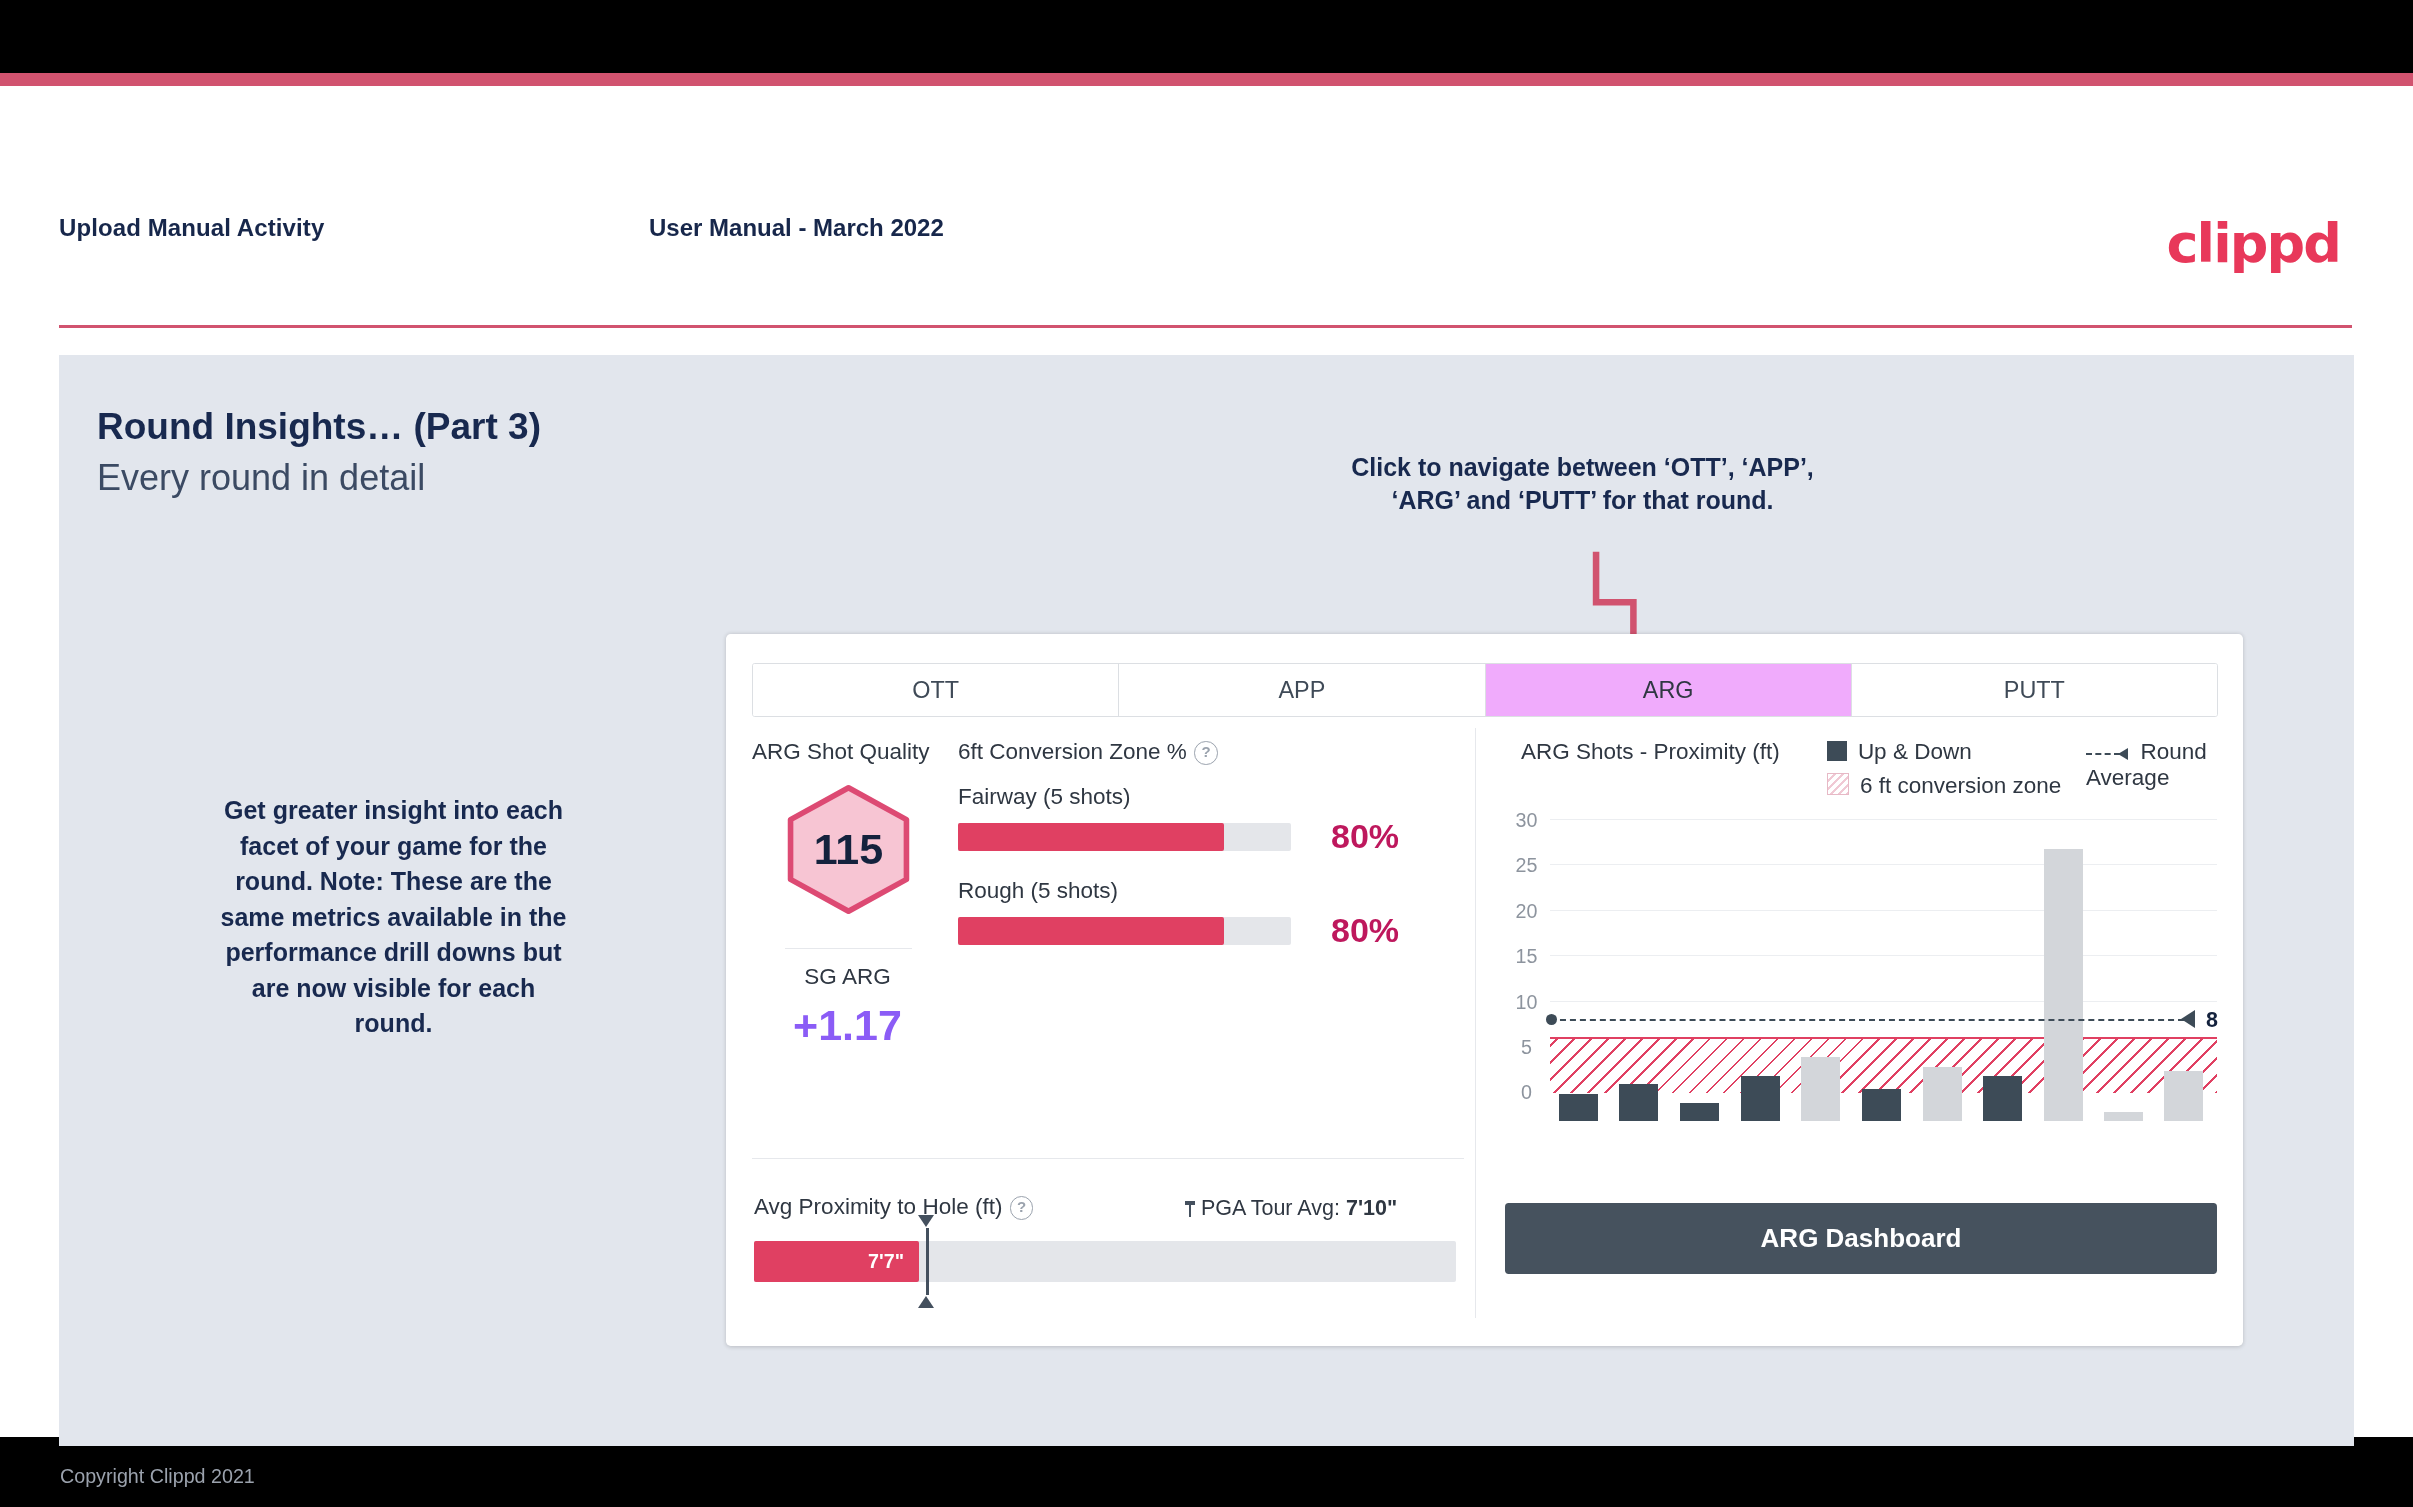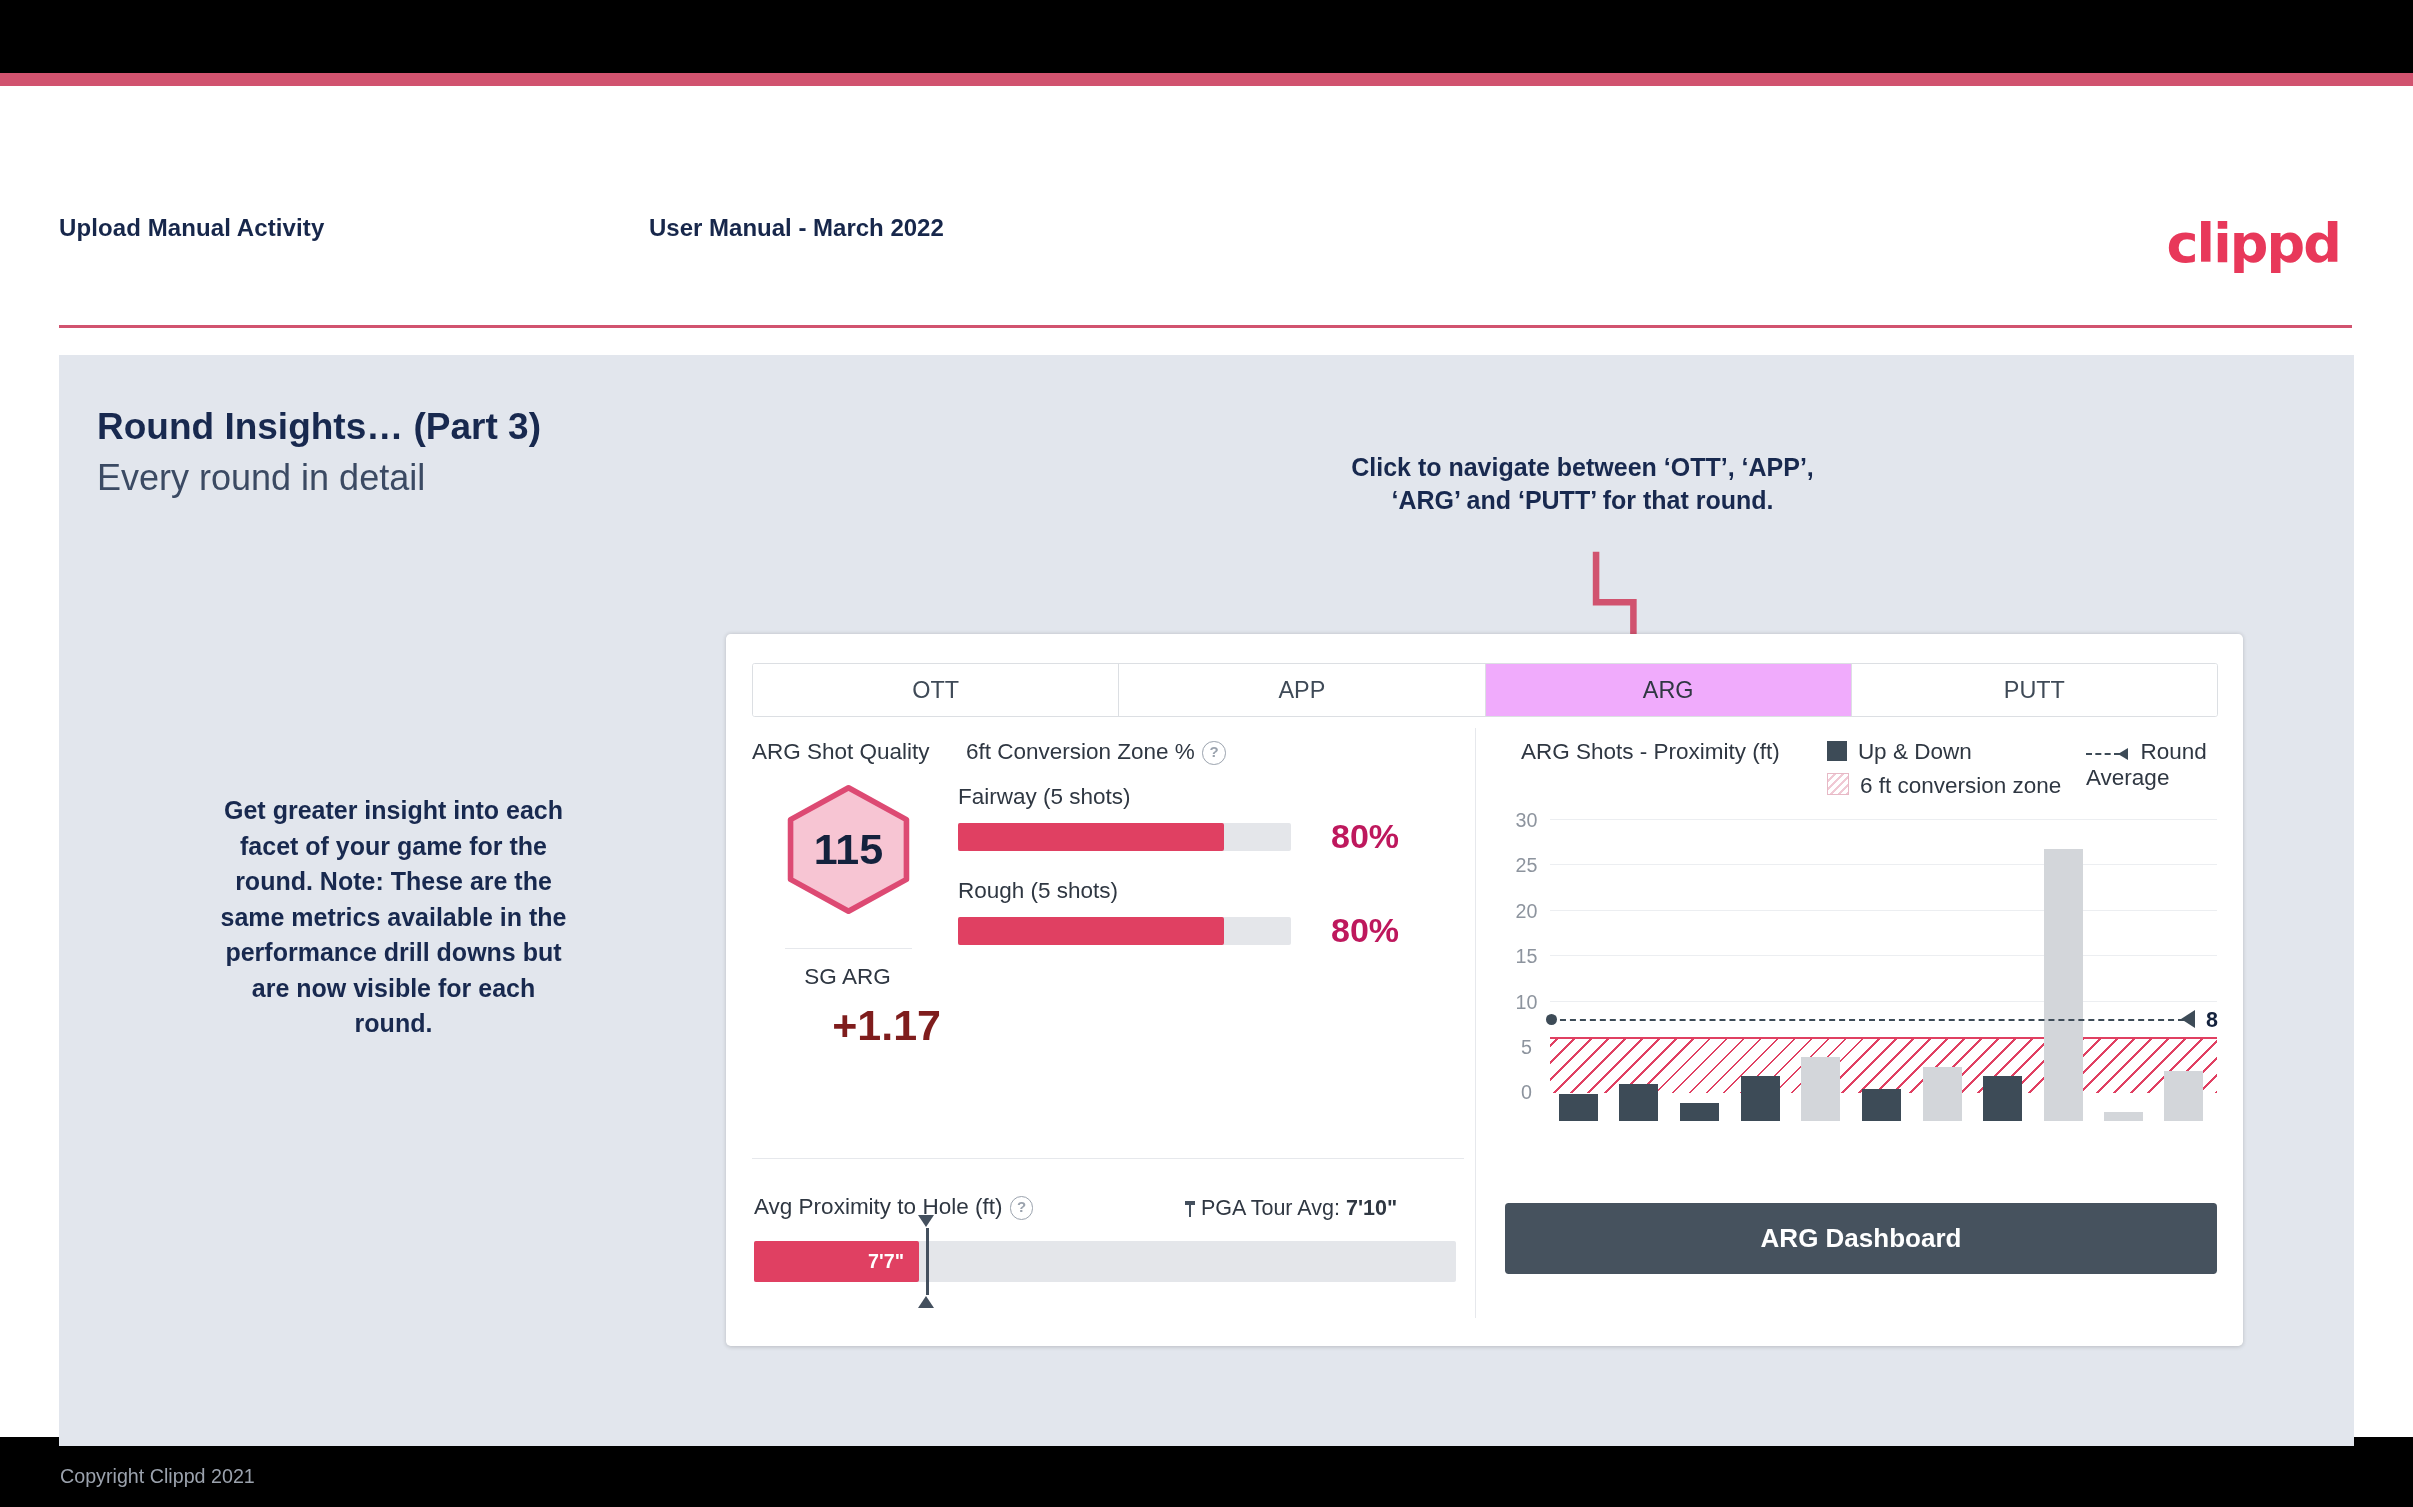--- a/index.html
+++ b/index.html
@@ -37,28 +37,28 @@
   .tabs{position:absolute;left:26px;top:29px;width:1464px;height:52px;display:flex;border:0.9px solid #dcdfe3;border-radius:2.8px;overflow:hidden;background:#fff;}
   .tab{flex:1;display:flex;align-items:center;justify-content:center;font-size:23.4px;color:#3f4a57;border-right:0.9px solid #dcdfe3;background:#fff;}
   .tab:last-child{border-right:none;}
   .tab.sel{background:#f0abfc;color:#2f3742;}
 
   .vdiv{position:absolute;left:749px;top:94px;width:0.9px;height:590px;background:#e6e8ec;}
   .hdiv{position:absolute;left:26px;top:524px;width:712px;height:0.9px;background:#e6e8ec;}
 
   
   .lbl-sq{position:absolute;left:26px;top:105px;font-size:22.5px;color:#2f3742;}
-  .lbl-cz{position:absolute;left:232px;top:105px;font-size:22.5px;color:#2f3742;margin-left:8px;}
+  .lbl-cz{position:absolute;left:232px;top:105px;font-size:22.5px;color:#2f3742;}
   .qmark{display:inline-block;width:21.5px;height:21.5px;border:1.9px solid #9aa2ad;border-radius:50%;color:#9aa2ad;font-size:15px;line-height:20.6px;text-align:center;vertical-align:1.9px;margin-left:7.5px;font-weight:700;}
 
   .hexwrap{position:absolute;left:58px;top:150px;width:129px;height:131px;}
   .hexnum{position:absolute;left:0;top:0;width:129px;height:131px;display:flex;align-items:center;justify-content:center;font-size:43px;font-weight:600;color:#14223d;}
   .sgdiv{position:absolute;left:59px;top:314px;width:127px;height:0.9px;background:#e6e8ec;}
   .sglabel{position:absolute;left:28px;top:330px;width:187px;text-align:center;font-size:22.5px;color:#2f3742;}
-  .sgval{position:absolute;left:28px;top:367px;width:187px;text-align:right;font-size:43px;font-weight:700;color:#7f1d1d;}
+  .sgval{position:absolute;left:28px;top:367px;width:187px;text-align:center;font-size:43px;font-weight:700;color:#8b5cf6;}
 
   .cz-row{position:absolute;left:232px;width:506px;}
   .cz-name{font-size:22.5px;color:#2f3742;margin-bottom:13px;}
   .cz-track{position:relative;width:333px;height:28px;background:#e4e6ea;border-radius:1.9px;}
   .cz-fill{position:absolute;left:0;top:0;height:28px;background:#e04062;border-radius:1.9px;}
   .cz-pct{position:absolute;left:373px;top:-5.6px;font-size:34px;font-weight:700;color:#be185d;}
 
   .prox-lbl{position:absolute;left:28px;top:560px;font-size:22.5px;color:#2f3742;}
   .prox-tour{position:absolute;left:459px;top:562px;font-size:21.5px;color:#2f3742;}
   .prox-tour b{font-weight:700;}

